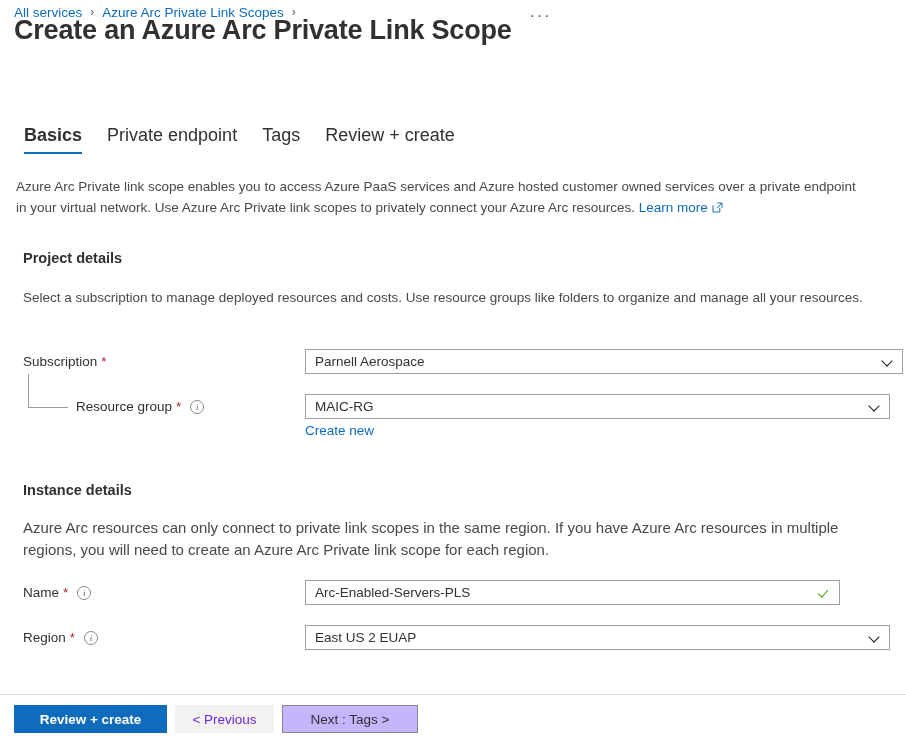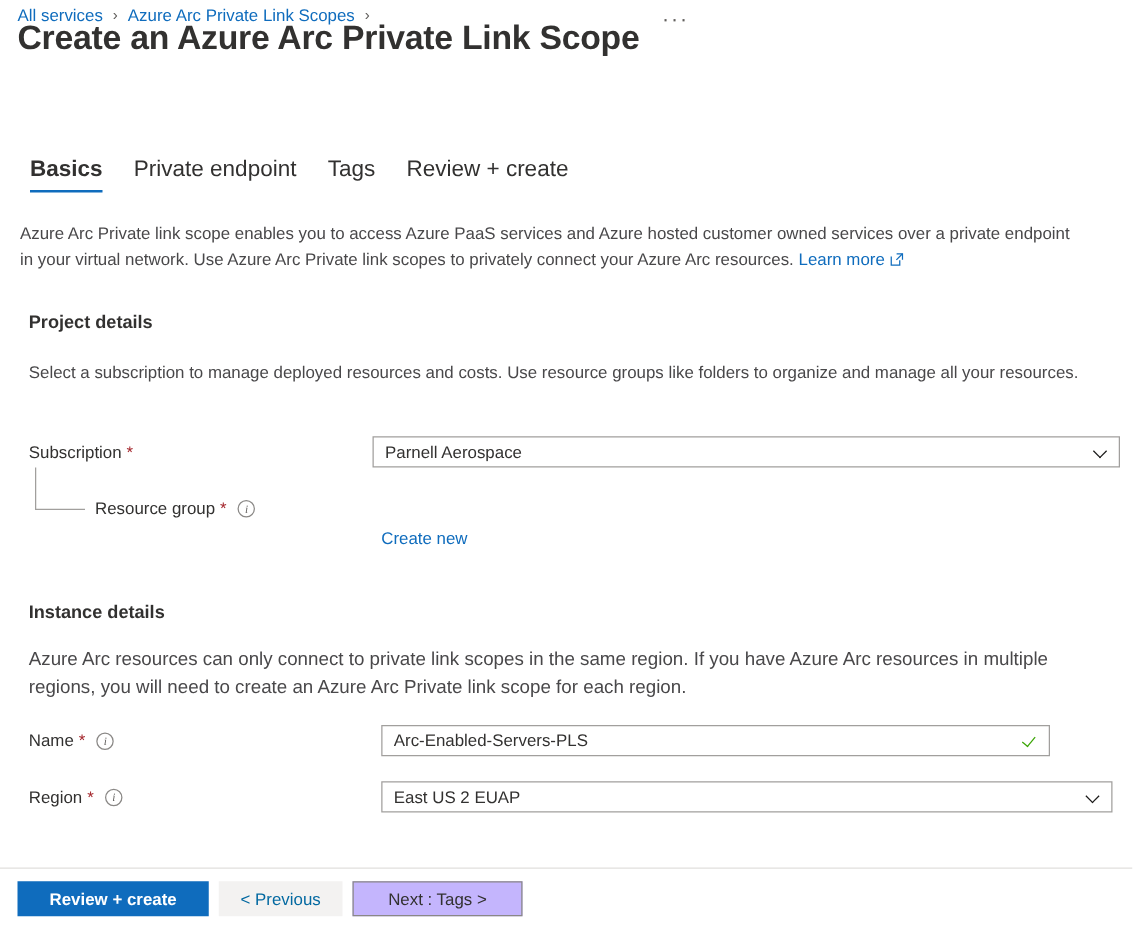--- a/index.html
+++ b/index.html
@@ -151,21 +151,21 @@
     height: 28px; font-size: 13.5px; font-family: "Liberation Sans", sans-serif;
     display: inline-flex; align-items: center; justify-content: center;
     cursor: pointer; border: 1px solid transparent; padding: 0 14px;
     white-space: nowrap;
   }
   .btn-primary {
     background: #0f6cbd; color: #ffffff; font-weight: 700;
     min-width: 153px;
   }
   .btn-disabled {
-    background: #f3f2f1; color: #0369a1; min-width: 99px;
+    background: #f3f2f1; color: #6d28d9; min-width: 99px;
     margin-left: 8px; cursor: default;
   }
   .btn-default {
     background: #c4b5fd; color: #323130; border: 1px solid #8a8886;
     min-width: 136px; margin-left: 8px;
   }
 </style>
 </head>
 <body>
 
@@ -199,31 +199,35 @@
         </svg></span>
   </div>
 
   <div class="section-head" id="sec-project">Project details</div>
   <div class="desc2">Select a subscription to manage deployed resources and costs. Use resource groups like folders to organize and manage all your resources.</div>
 
   <div class="field-label" style="left:23px; top:353px;">
     <span>Subscription</span>
     <span class="req">*</span>
   </div>
-  <div class="ctrl select" style="left:298px; top:349px; width:598px;justify-content:space-between;">
+  <div class="ctrl select" style="left:305px; top:349px; width:598px;justify-content:space-between;">
     <span class="val">Parnell Aerospace</span>
     <span class="chev"></span>
   </div>
 
   <div class="tree-line"></div>
 
   <div class="field-label" style="left:76px; top:398px;">
     <span>Resource group</span>
     <span class="req">*</span>
     <span class="info-icon">i</span>
+  </div>
+  <div class="ctrl select" style="left:305px; top:394px; width:585px;">
+    <span class="val">MAIC-RG</span>
+    <span class="chev"></span>
   </div>
   <a class="sub-link" href="#" style="left:305px; top:423px;">Create new</a>
 
   <div class="section-head" id="sec-instance">Instance details</div>
   <div class="desc3">Azure Arc resources can only connect to private link scopes in the same region. If you have Azure Arc resources in multiple regions, you will need to create an Azure Arc Private link scope for each region.</div>
 
   <div class="field-label" style="left:23px; top:584px;">
     <span>Name</span>
     <span class="req">*</span>
     <span class="info-icon">i</span>

